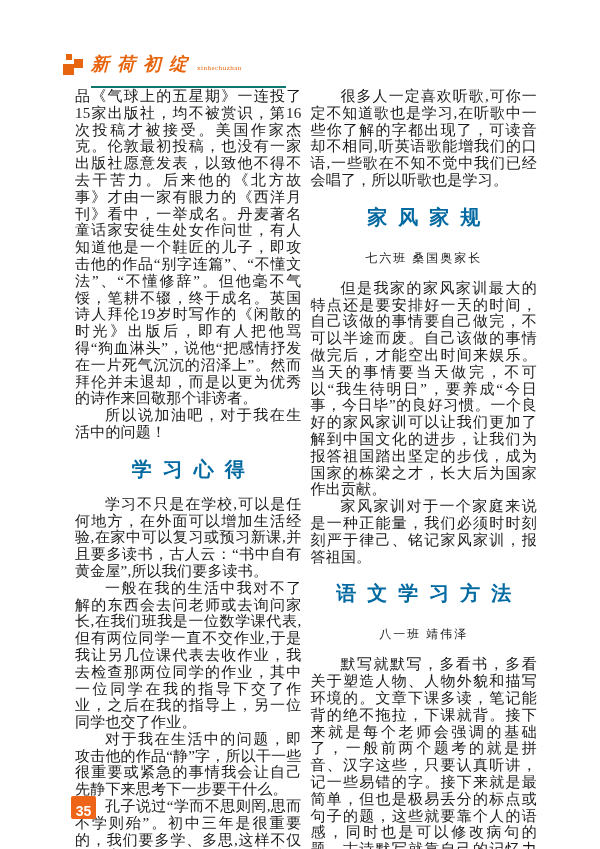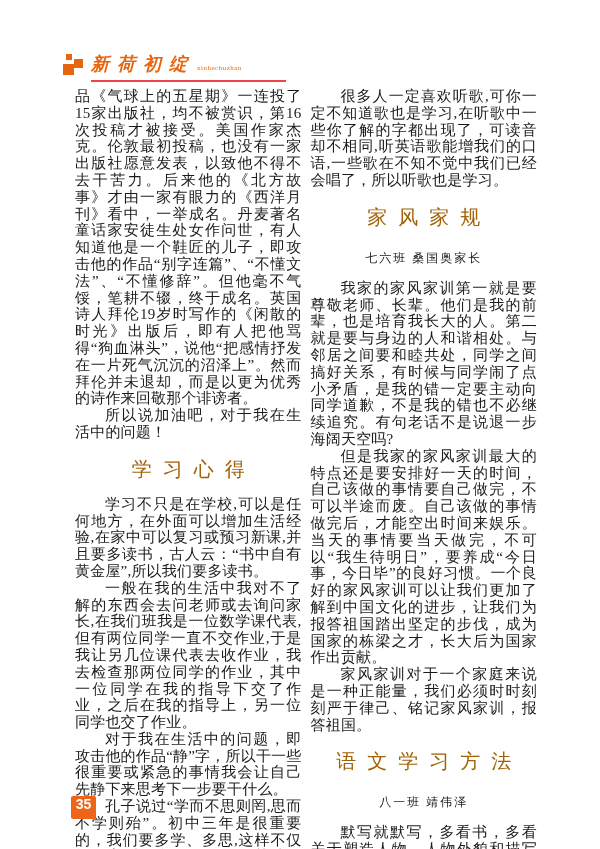--- a/index.html
+++ b/index.html
@@ -9,39 +9,39 @@
     font-family:"Liberation Serif","DejaVu Serif",serif;
     color:#1b1b1b;
   }
   
   .header { position:absolute; left:62px; top:52px; display:flex; align-items:flex-start; }
   .logo-mark { position:relative; width:24px; height:28px; margin-right:5px; }
   .logo-sq { position:absolute; background:#e8650f; }
   .logo-sq.s1 { left:4px; top:2px; width:6px; height:6px; }
   .logo-sq.s2 { left:12px; top:7px; width:9px; height:9px; }
   .logo-sq.s3 { left:1px; top:12px; width:11px; height:11px; }
-  .brand-block { display:inline-block; border-bottom:2px solid #ef4444; padding-bottom:4px; min-width:195px; }
+  .brand-block { display:inline-block; border-bottom:2px solid #0f766e; padding-bottom:10px; min-width:195px; }
   .brand-title { font-size:18px; font-weight:bold; color:#e8650f; letter-spacing:8px; font-style:italic; }
   .brand-sub { font-size:7px; color:#e8650f; letter-spacing:0.5px; margin-left:2px; }
   
   .main { position:absolute; left:75px; top:88px; width:462px; display:flex; gap:9px; }
   .col { width:227px; }
   .col p {
     font-size:15px; line-height:16.8px; text-align:justify; text-indent:2em;
     color:#1b1b1b; letter-spacing:0.2px;
   }
   .col p.cont { text-indent:0; }
   .article-head { text-align:center; margin-top:15px; margin-bottom:13px; }
-  .article-title { font-size:20px; font-weight:normal; letter-spacing:11px; padding-left:11px; color:#a16207; }
+  .article-title { font-size:20px; font-weight:bold; letter-spacing:11px; padding-left:11px; color:#0369a1; }
   .article-byline { font-size:12px; margin-top:19px; letter-spacing:2px; color:#222; }
   
   .page-badge {
     position:absolute; left:71px; top:796px; width:25px; height:23px;
     background:#ee6418; border-radius:2px; color:#fff;
-    display:flex; align-items:flex-start; justify-content:center;
+    display:flex; align-items:flex-end; justify-content:center;
     font-size:14px; font-weight:bold;
     font-family:"Liberation Sans","DejaVu Sans",sans-serif;
   }
 </style>
 </head>
 <body>
 
 <div class="header">
   <div class="logo-mark">
     <span class="logo-sq s1"></span>
@@ -71,21 +71,20 @@
   </div>
 
   <div class="col">
     <p>很多人一定喜欢听歌,可你一定不知道歌也是学习,在听歌中一些你了解的字都出现了，可读音却不相同,听英语歌能增我们的口语,一些歌在不知不觉中我们已经会唱了，所以听歌也是学习。</p>
 
     <div class="article-head">
       <div class="article-title">家风家规</div>
       <div class="article-byline">七六班  桑国奥家长</div>
     </div>
 
-    <p>我家的家风家训第一就是要尊敬老师、长辈。他们是我的前辈，也是培育我长大的人。第二就是要与身边的人和谐相处。与邻居之间要和睦共处，同学之间搞好关系，有时候与同学闹了点小矛盾，是我的错一定要主动向同学道歉，不是我的错也不必继续追究。有句老话不是说退一步海阔天空吗?</p>
     <p>但是我家的家风家训最大的特点还是要安排好一天的时间，自己该做的事情要自己做完，不可以半途而废。自己该做的事情做完后，才能空出时间来娱乐。当天的事情要当天做完，不可以“我生待明日”，要养成“今日事，今日毕”的良好习惯。一个良好的家风家训可以让我们更加了解到中国文化的进步，让我们为报答祖国踏出坚定的步伐，成为国家的栋梁之才，长大后为国家作出贡献。</p>
     <p>家风家训对于一个家庭来说是一种正能量，我们必须时时刻刻严于律己、铭记家风家训，报答祖国。</p>
 
     <div class="article-head">
       <div class="article-title">语文学习方法</div>
       <div class="article-byline">八一班  靖伟泽</div>
     </div>
 
     <p>默写就默写，多看书，多看关于塑造人物、人物外貌和描写环境的。文章下课多读，笔记能背的绝不拖拉，下课就背。接下来就是每个老师会强调的基础了，一般前两个题考的就是拼音、汉字这些，只要认真听讲，记一些易错的字。接下来就是最简单，但也是极易丢分的标点或句子的题，这些就要靠个人的语感，同时也是可以修改病句的题，古诗默写就靠自己的记忆力来提分了。阅读题最容易丢分，但很容易拉开距离，常考的有说明文、记</p>
   </div>

